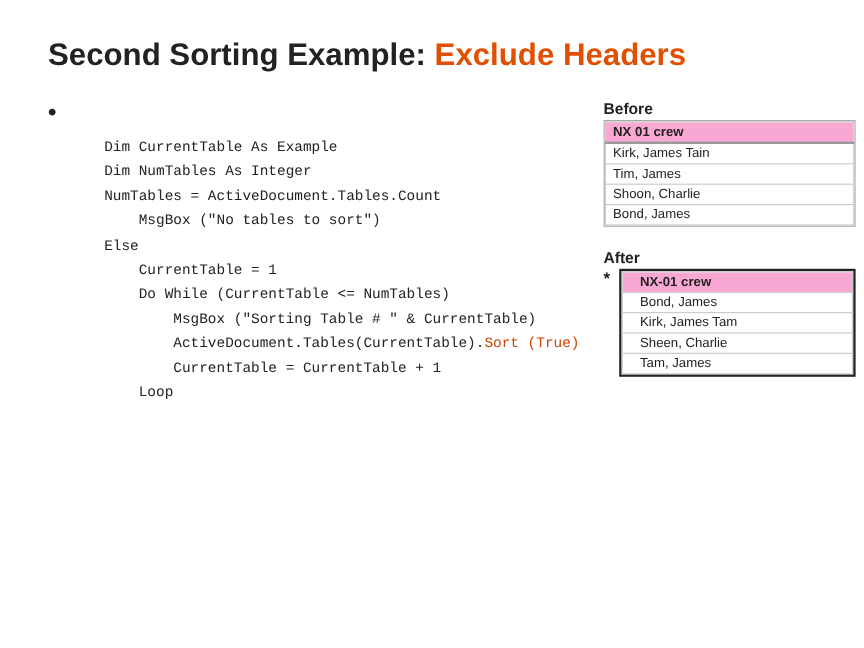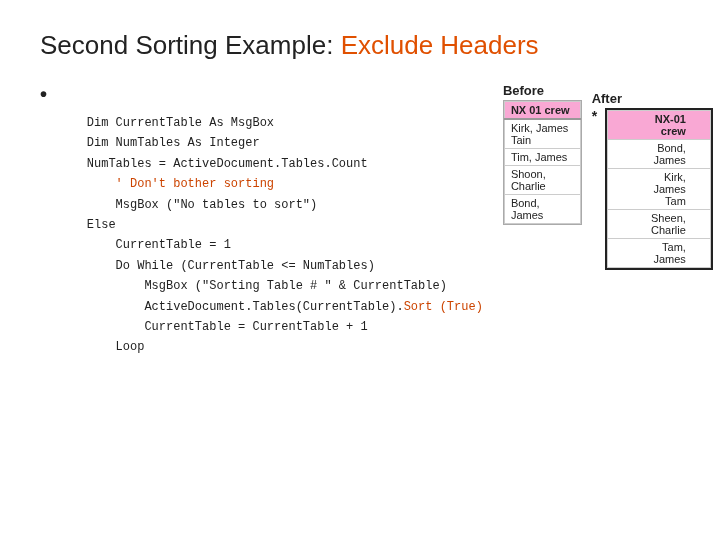--- a/index.html
+++ b/index.html
@@ -12,21 +12,21 @@
       position: relative;
     }
     .slide {
       width: 720px;
       height: 540px;
       padding: 30px 40px 20px 40px;
       position: relative;
     }
     .title {
       font-size: 26px;
-      font-weight: normal;
+      font-weight: bold;
       color: #222;
       margin-bottom: 22px;
     }
     .title-highlight {
       color: #e05000;
     }
     .bullet-section {
       display: flex;
       flex-direction: row;
       gap: 20px;
@@ -71,21 +71,21 @@
       font-style: normal;
     }
     .code-sort {
       font-weight: normal;
       color: #cc4400;
     }
     .right-panel {
       width: 210px;
       flex-shrink: 0;
       display: flex;
-      flex-direction: row;
+      flex-direction: column;
       gap: 10px;
     }
     .panel-label {
       font-size: 13px;
       font-weight: bold;
       color: #222;
       margin-bottom: 2px;
     }
     .table-container {
       border: 1px solid #aaa;
@@ -115,24 +115,23 @@
       border: 2px solid #222;
       font-size: 11px;
       font-family: Arial, sans-serif;
       width: 100%;
     }
     .after-table-container table {
       width: 100%;
       border-collapse: collapse;
     }
     .after-table-container td {
-      padding: 2px 24px;
+      padding: 2px 14px;
       border: 1px solid #ccc;
       color: #222;
-      text-align: right;
     }
     .star-label {
       font-size: 14px;
       font-weight: bold;
       color: #222;
       margin-right: 4px;
     }
     .after-row {
       display: flex;
       align-items: flex-start;
@@ -149,24 +148,23 @@
   </div>
 
   <div class="bullet-section">
 
     <div class="left-content">
       <div class="bullet-text">
         <span class="bullet-dot">•</span>
       </div>
 
       <div class="code-block">
-        <div class="code-line">    Dim CurrentTable As MsgBox</div>
+        <div class="code-line">    Dim CurrentTable As Example</div>
         <div class="code-line">    Dim NumTables As Integer</div>
         <div class="code-line">    NumTables = ActiveDocument.Tables.Count</div>
-        <div class="code-line">        <span class="code-comment">' Don't bother sorting</span></div>
         <div class="code-line">        MsgBox ("No tables to sort")</div>
         <div class="code-line">    Else</div>
         <div class="code-line">        CurrentTable = 1</div>
         <div class="code-line">        Do While (CurrentTable &lt;= NumTables)</div>
         <div class="code-line">            MsgBox ("Sorting Table # " &amp; CurrentTable)</div>
         <div class="code-line">            ActiveDocument.Tables(CurrentTable).<span class="code-sort">Sort (True)</span></div>
         <div class="code-line">            CurrentTable = CurrentTable + 1</div>
         <div class="code-line">        Loop</div>
       </div>
     </div>

